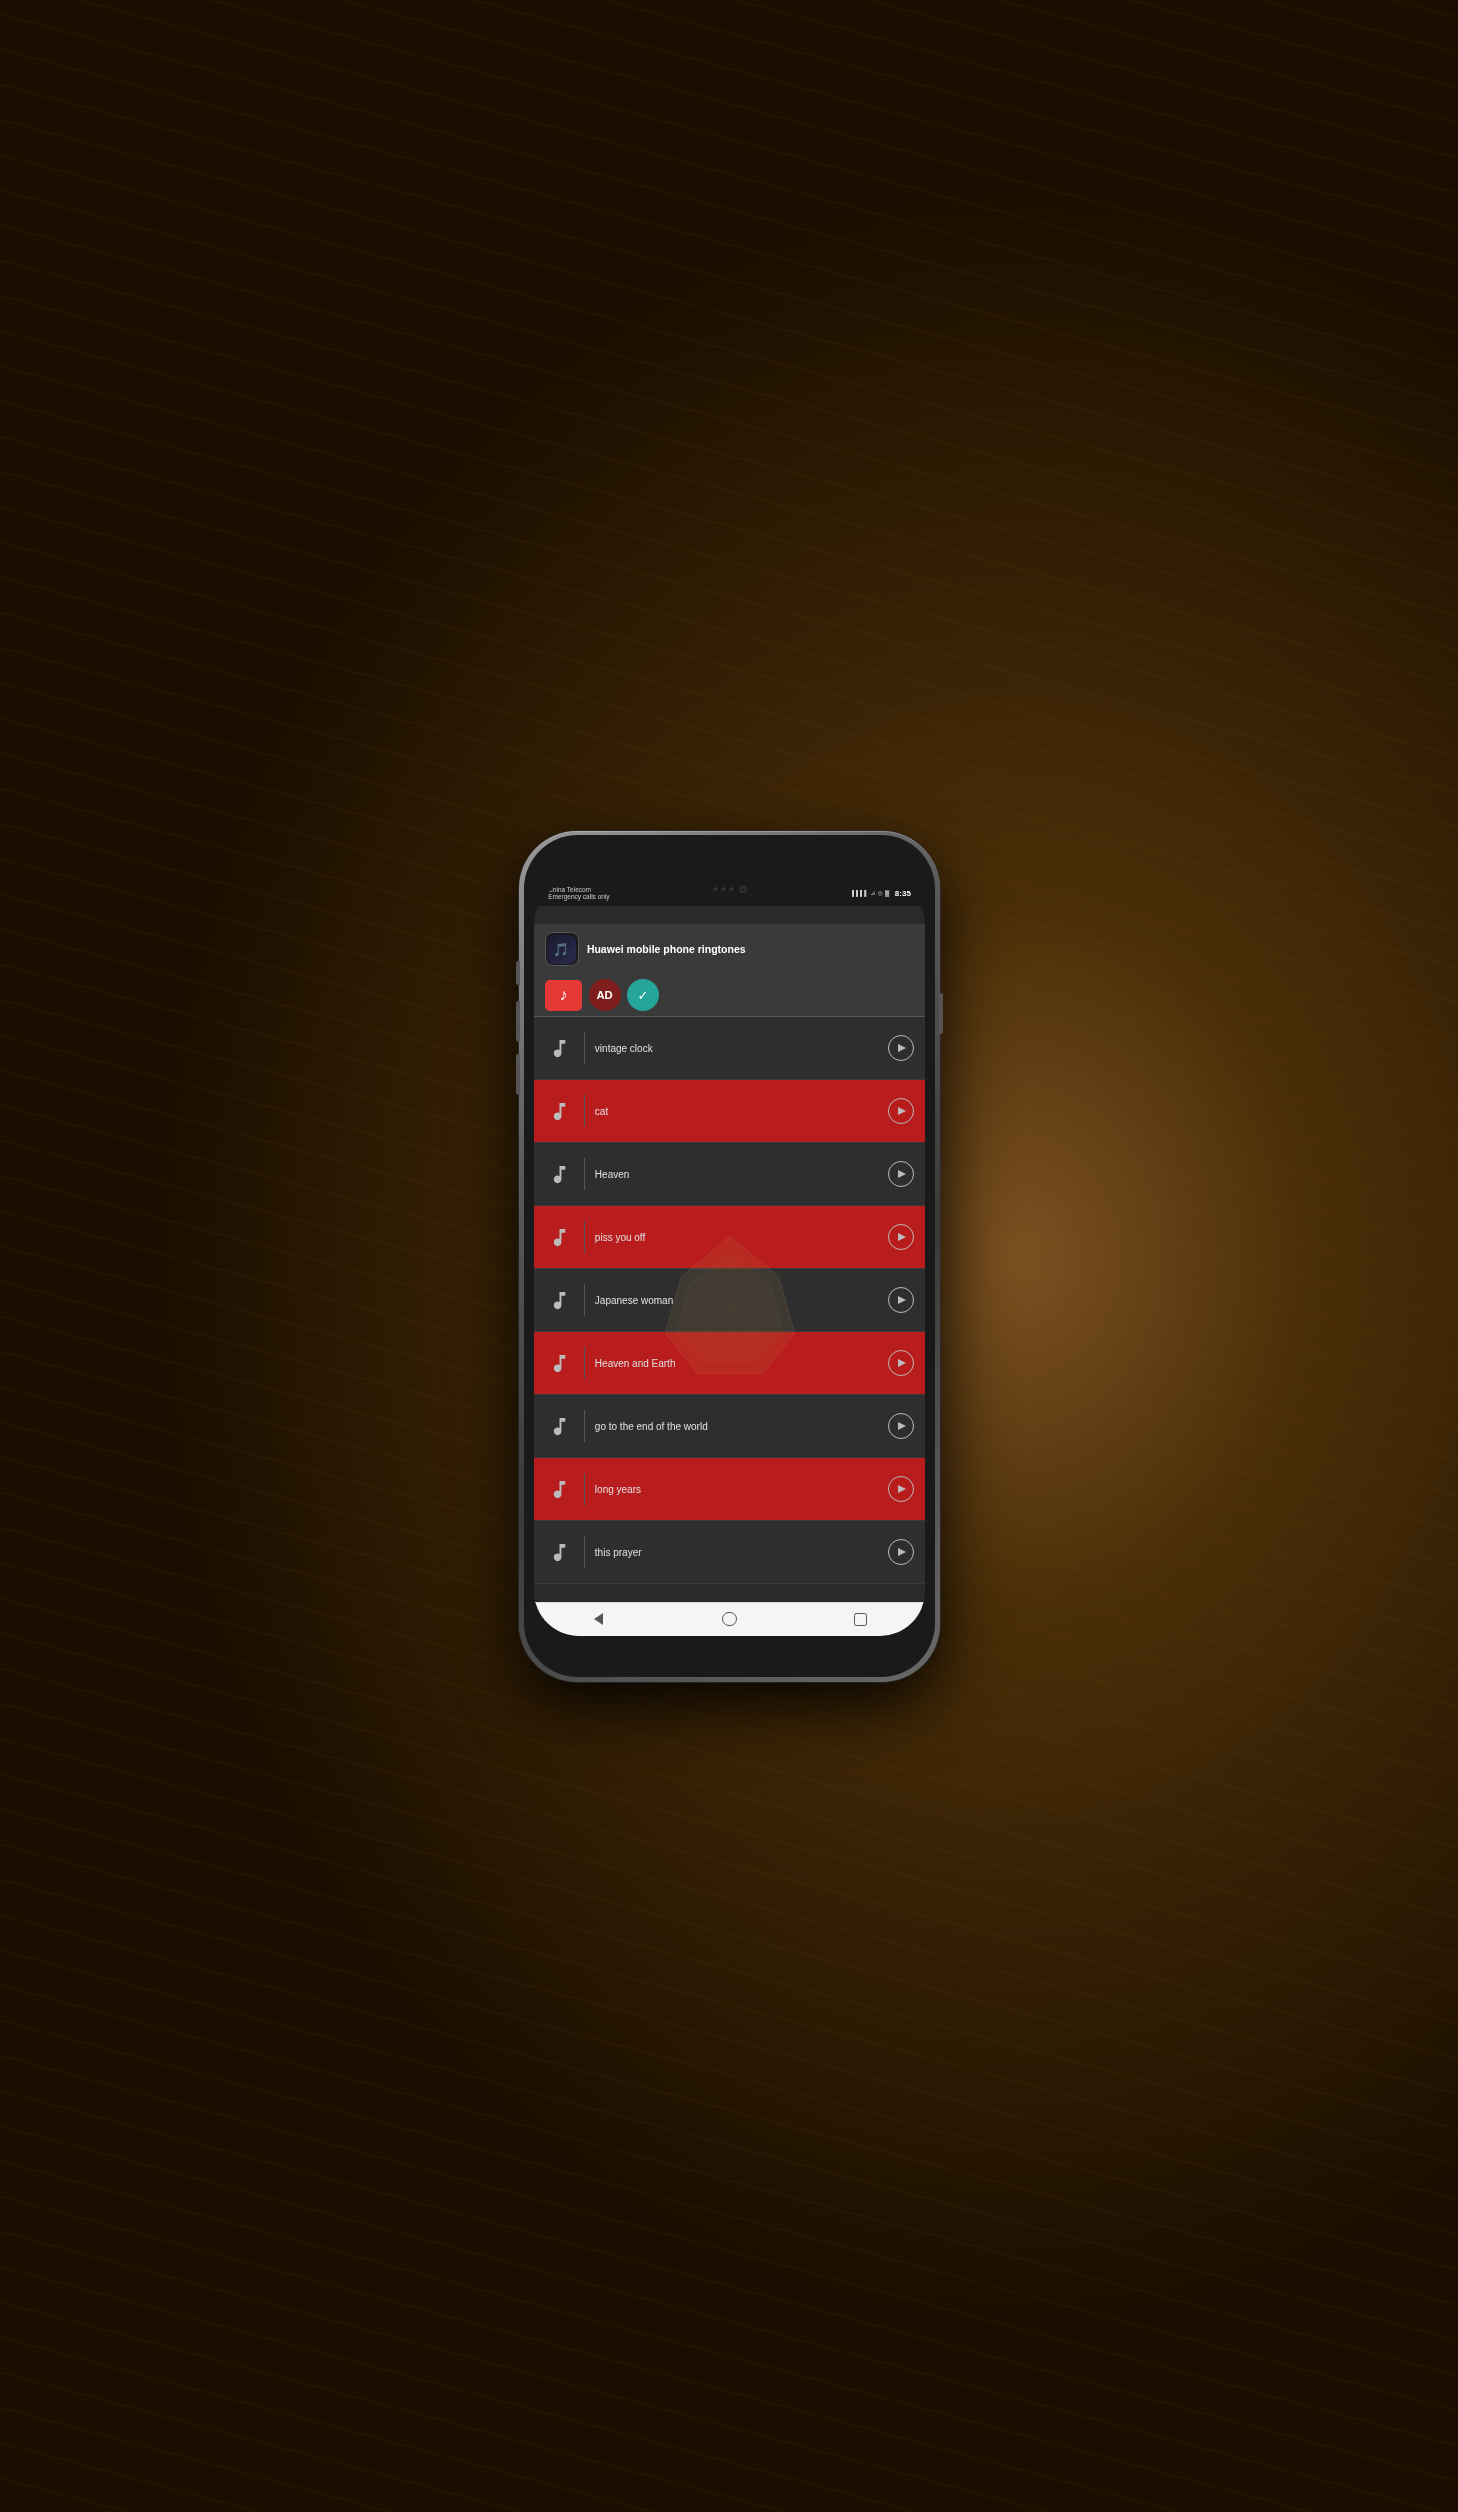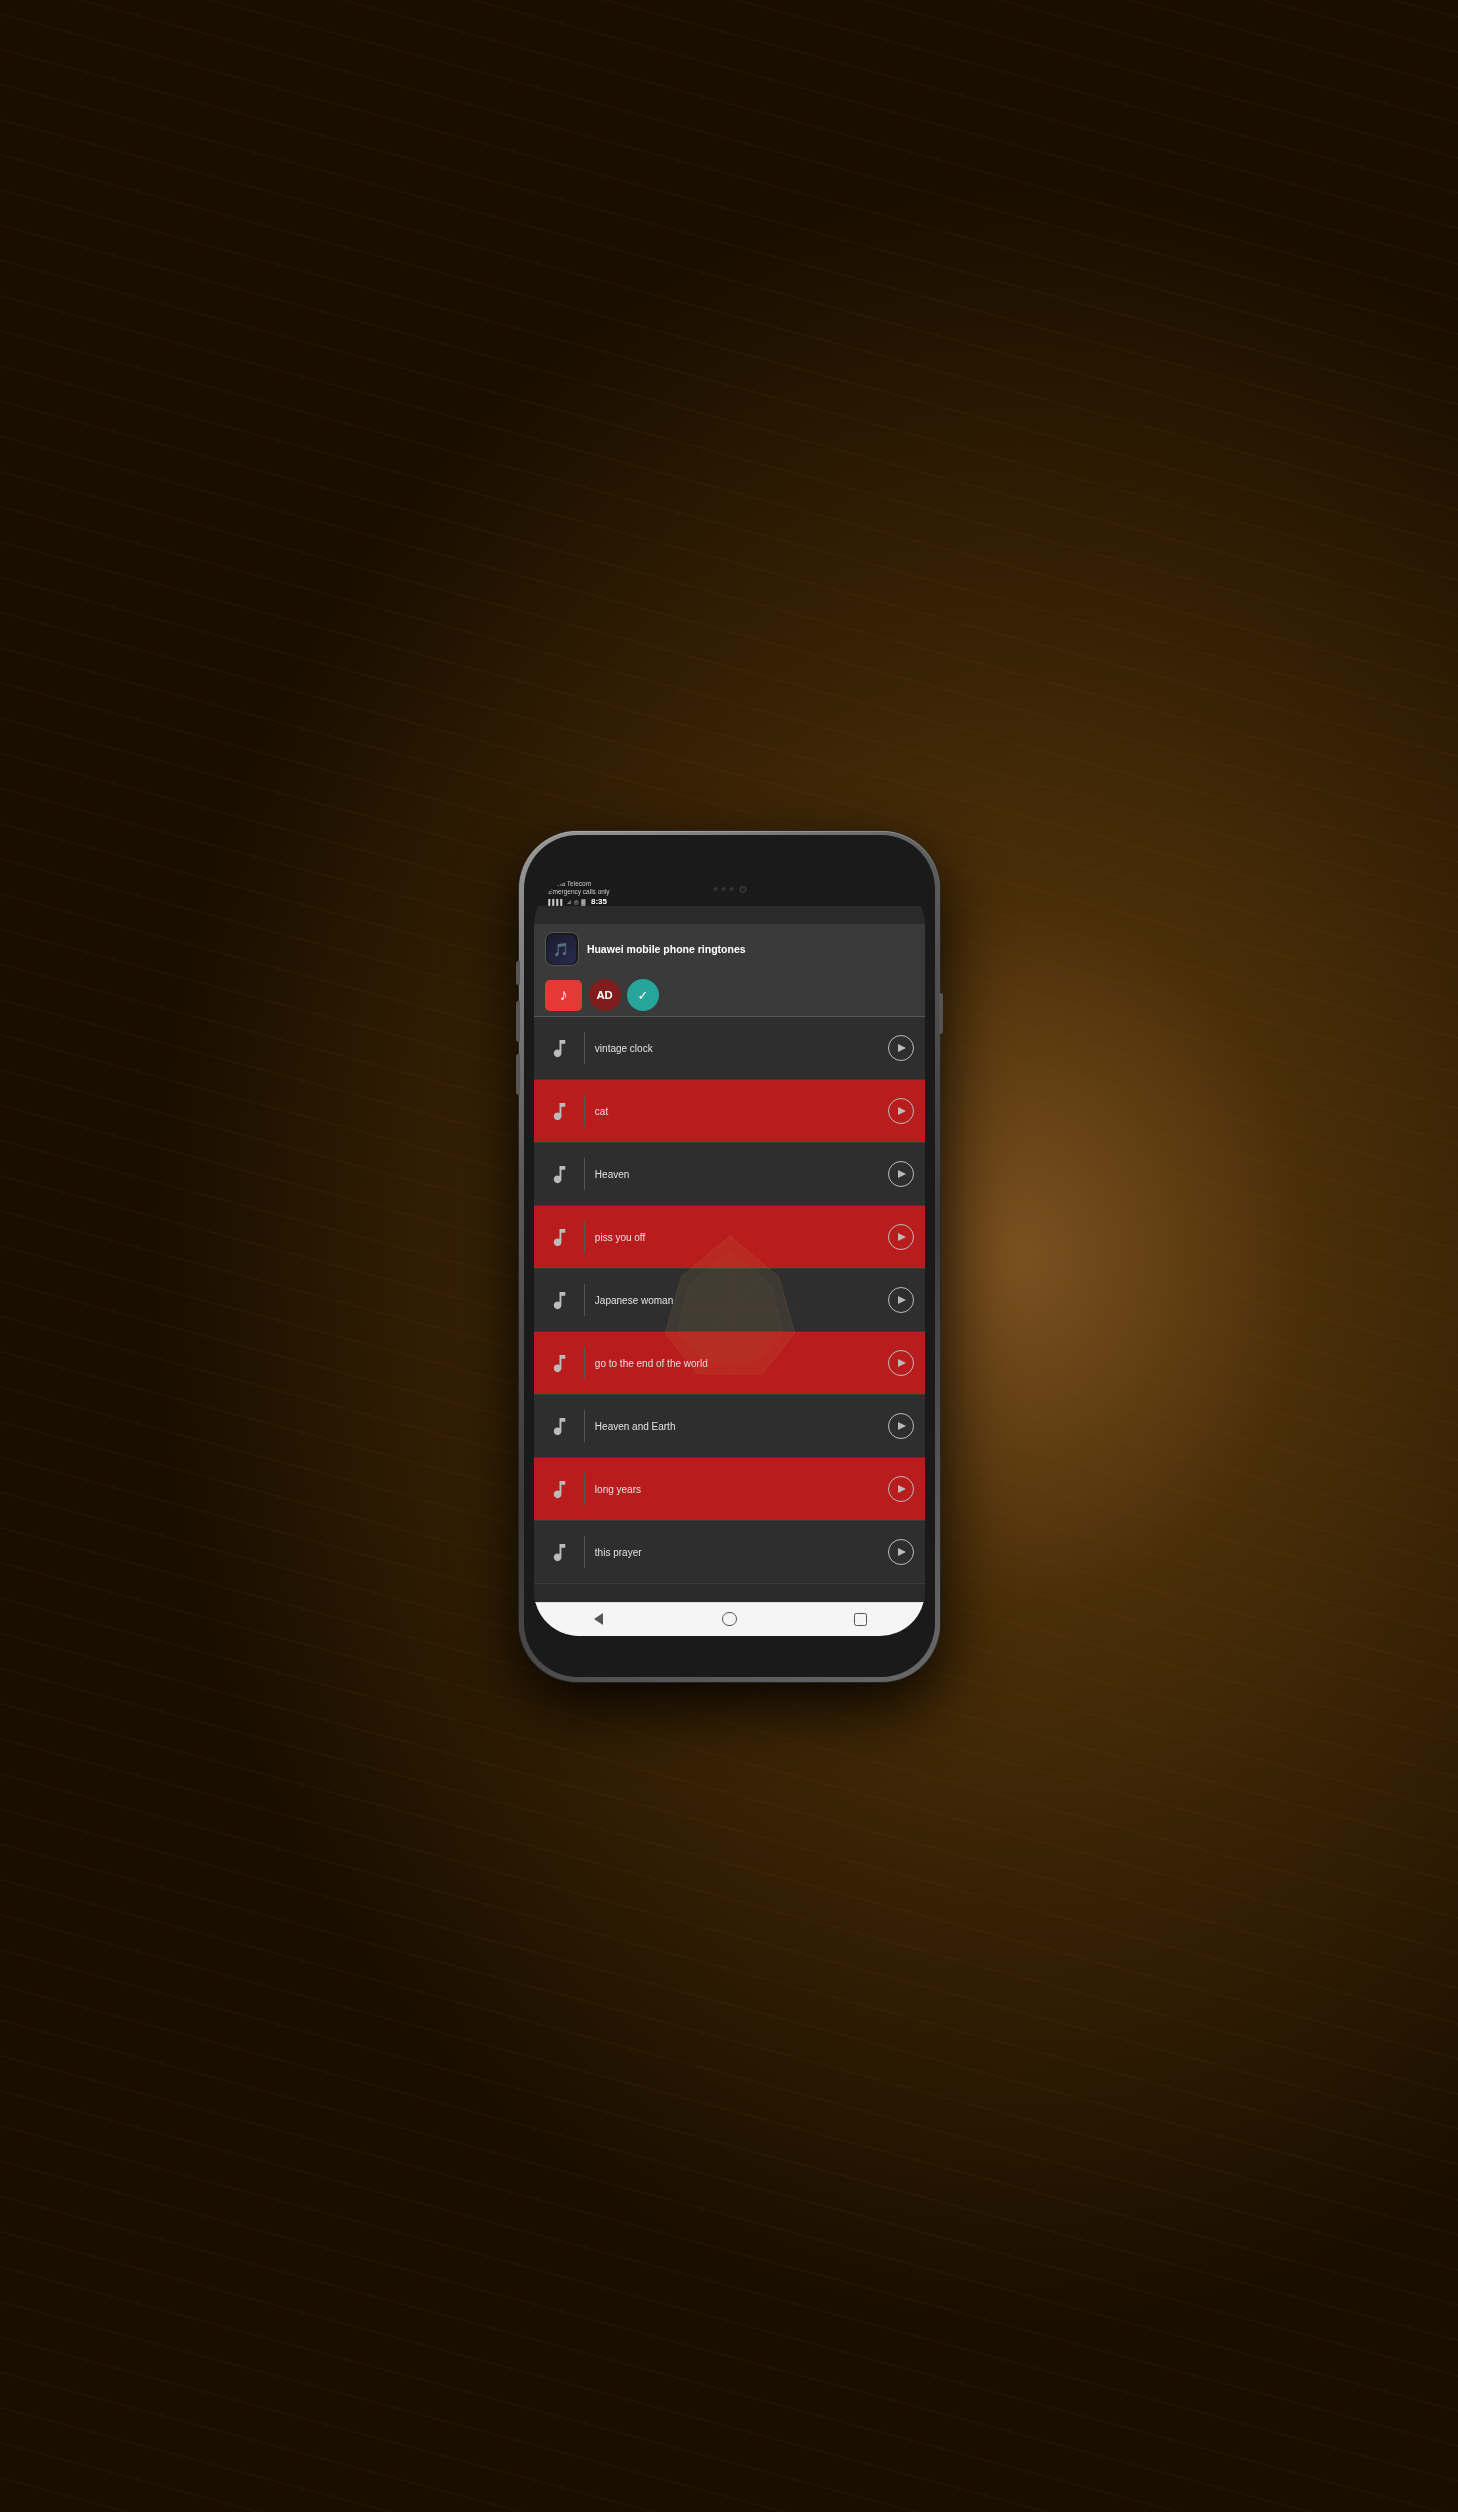--- a/index.html
+++ b/index.html
@@ -84,25 +84,24 @@
       overflow: hidden;
       display: flex;
       flex-direction: column;
     }
 
     
     .status-bar {
       background: #1a1a1a;
       height: 26px;
       display: flex;
-      align-items: flex-start;
+      align-items: center;
       justify-content: space-between;
       padding: 0 14.6px;
       flex-shrink: 0;
-      flex-direction: column;
     }
 
     .status-left {
       font-size: 6.5px;
       color: #ccc;
       line-height: 1.2;
     }
 
     .status-icons {
       display: flex;
@@ -570,34 +569,34 @@
             </div>
           </div>
 
           <div class="song-item">
             <div class="song-music-icon">
               <svg viewBox="0 0 24 24">
                   <path d="M12 3v10.55c-.59-.34-1.27-.55-2-.55-2.21 0-4 1.79-4 4s1.79 4 4 4 4-1.79 4-4V7h4V3h-6z"></path>
                 </svg>
             </div>
             <div class="song-divider"></div>
+            <div class="song-name">Heaven and Earth</div>
+            <div class="play-btn">
+              <div class="play-triangle"></div>
+            </div>
+          </div>
+
+          <div class="song-item">
+            <div class="song-music-icon">
+              <svg viewBox="0 0 24 24">
+                  <path d="M12 3v10.55c-.59-.34-1.27-.55-2-.55-2.21 0-4 1.79-4 4s1.79 4 4 4 4-1.79 4-4V7h4V3h-6z"></path>
+                </svg>
+            </div>
+            <div class="song-divider"></div>
             <div class="song-name">go to the end of the world</div>
-            <div class="play-btn">
-              <div class="play-triangle"></div>
-            </div>
-          </div>
-
-          <div class="song-item">
-            <div class="song-music-icon">
-              <svg viewBox="0 0 24 24">
-                  <path d="M12 3v10.55c-.59-.34-1.27-.55-2-.55-2.21 0-4 1.79-4 4s1.79 4 4 4 4-1.79 4-4V7h4V3h-6z"></path>
-                </svg>
-            </div>
-            <div class="song-divider"></div>
-            <div class="song-name">Heaven and Earth</div>
             <div class="play-btn">
               <div class="play-triangle"></div>
             </div>
           </div>
 
           <div class="song-item">
             <div class="song-music-icon">
               <svg viewBox="0 0 24 24">
                   <path d="M12 3v10.55c-.59-.34-1.27-.55-2-.55-2.21 0-4 1.79-4 4s1.79 4 4 4 4-1.79 4-4V7h4V3h-6z"></path>
                 </svg>

